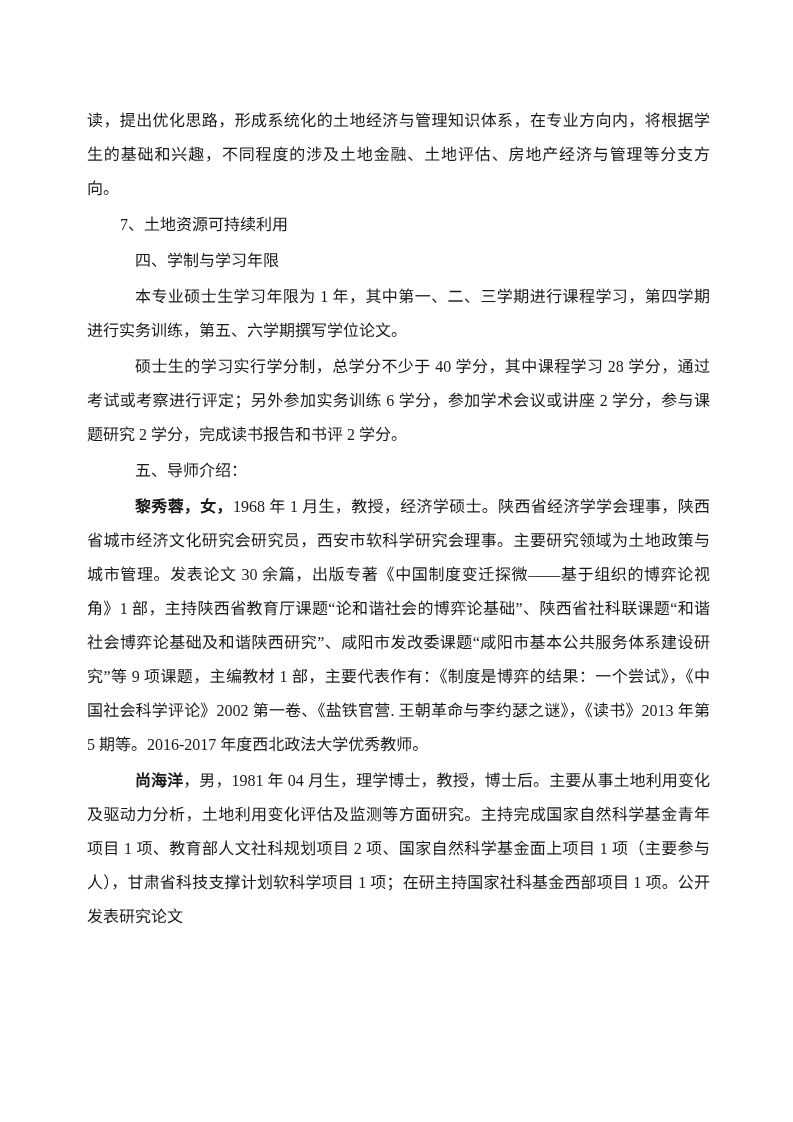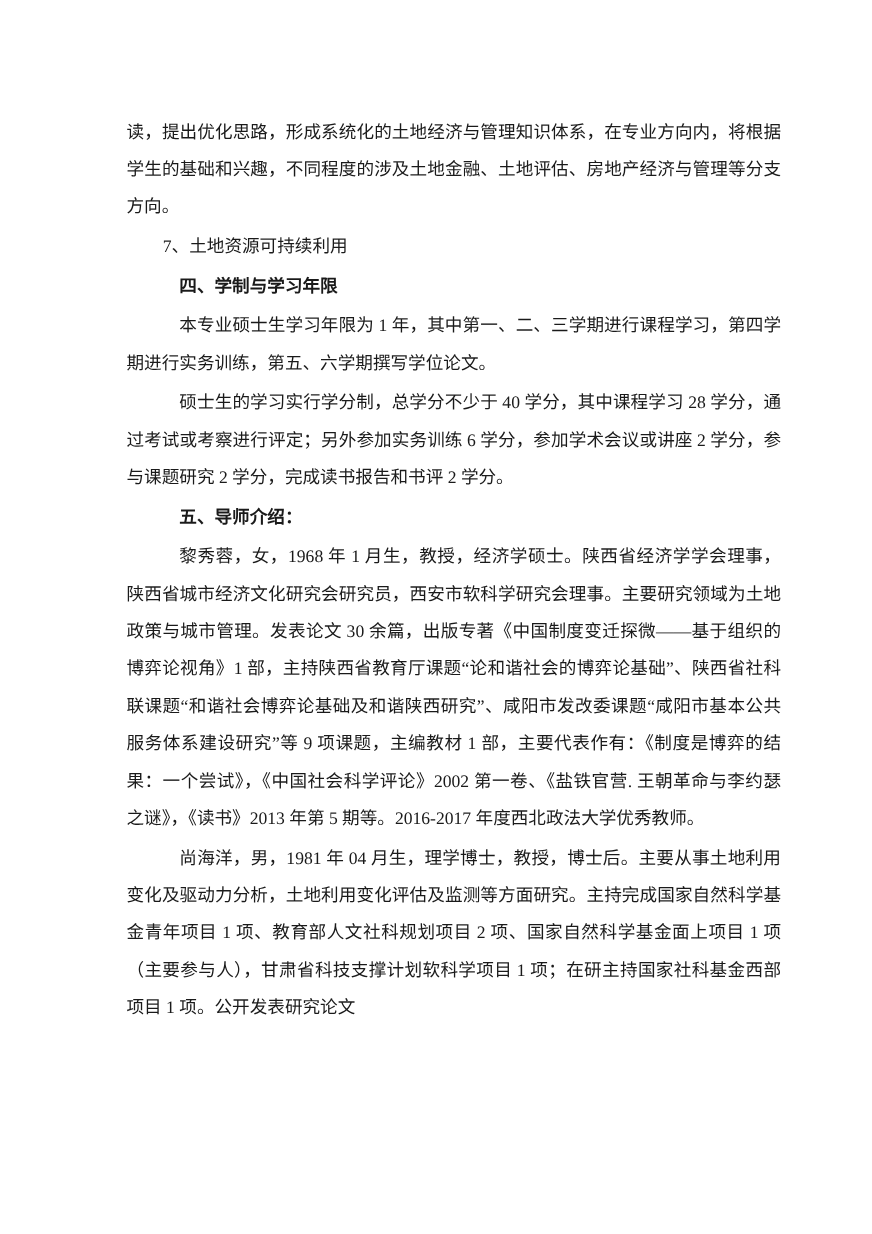--- a/index.html
+++ b/index.html
@@ -7,37 +7,37 @@
     padding: 0;
     background: #ffffff;
   }
   .page {
     position: relative;
     width: 793px;
     height: 1122px;
     background: #ffffff;
     overflow: hidden;
     box-sizing: border-box;
-    padding: 104px 83px 0 115px;
+    padding: 104px 83px 0 87px;
     font-family: "Liberation Serif", "DejaVu Serif", serif;
   }
   .doc p {
     margin: 0 0 2px 0;
     font-size: 16px;
     line-height: 34px;
     color: #1a1a1a;
     text-align: justify;
     text-justify: inter-character;
     word-break: break-all;
   }
   .indent-none  { text-indent: 0; }
   .indent-sub   { text-indent: 33px; }
   .indent-body  { text-indent: 48px; }
-  .heading      { font-weight: bold; }
-  .doc b        { font-weight: normal; }
+  .heading      { font-weight: normal; }
+  .doc b        { font-weight: bold; }
 </style>
 </head>
 <body>
 
 <div class="page">
   <div class="doc">
 
     <p class="indent-none">读，提出优化思路，形成系统化的土地经济与管理知识体系，在专业方向内，将根据学生的基础和兴趣，不同程度的涉及土地金融、土地评估、房地产经济与管理等分支方向。</p>
 
     <p class="indent-sub">7、土地资源可持续利用</p>

